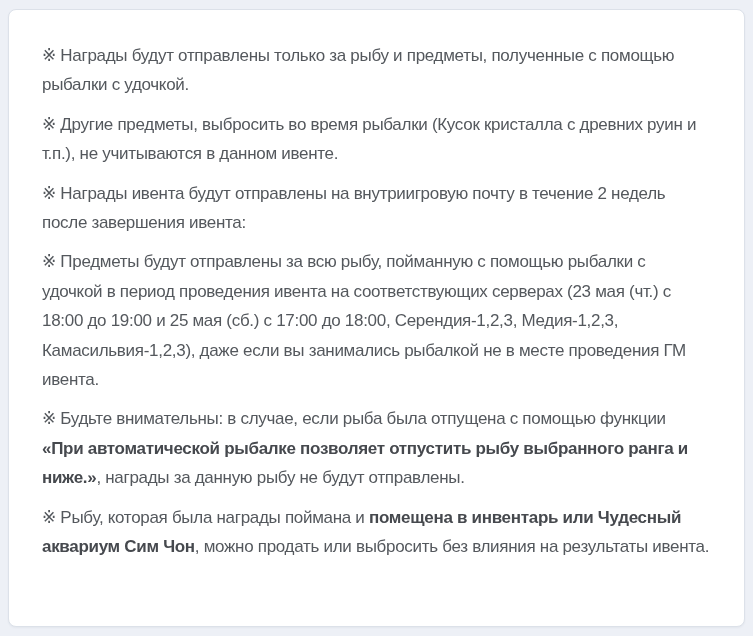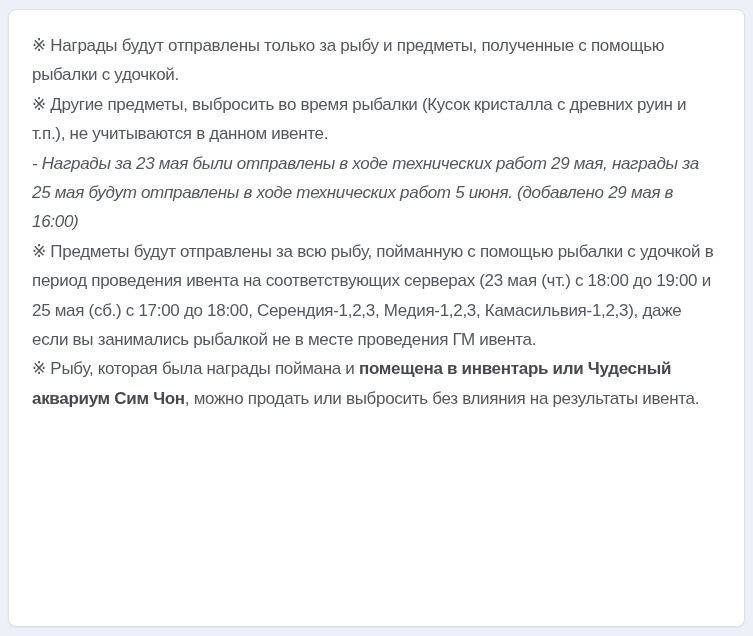--- a/index.html
+++ b/index.html
@@ -32,35 +32,36 @@
     padding:21px 24px 20px 23px;
     overflow:hidden;
   }
   .notes{
     color:var(--text);
     font-size:17px;
     line-height:29.4px;
     letter-spacing:-0.3px;
   }
   .notes p{
-    margin:0;
+    margin:10px;
     padding:0;
   }
   .notes p.italic{
     font-style:italic;
   }
   .notes span.bold{
     font-weight:bold;
     color:var(--bold-text);
   }
 </style>
 </head>
 <body>
 
 <div class="card">
   <div class="notes">
       <p class=""><span>※ Награды будут отправлены только за рыбу и предметы, полученные с помощью рыбалки с удочкой.</span></p>
       <p class=""><span>※ Другие предметы, выбросить во время рыбалки (Кусок кристалла с древних руин и т.п.), не учитываются в данном ивенте.</span></p>
-      <p class="italic"><span>- Награды за 23 мая были отправлены в ходе технических работ 29 мая, награды за 25 мая будут отправлены в ходе технических работ 5 июня. (добавлено 29 мая в 16:00)</span></p>
+      <p class=""><span>※ Награды ивента будут отправлены на внутриигровую почту в течение 2 недель после завершения ивента:</span></p>
       <p class=""><span>※ Предметы будут отправлены за всю рыбу, пойманную с помощью рыбалки с удочкой в период проведения ивента на соответствующих серверах (23 мая (чт.) с 18:00 до 19:00 и 25 мая (сб.) с 17:00 до 18:00, Серендия-1,2,3, Медия-1,2,3, Камасильвия-1,2,3), даже если вы занимались рыбалкой не в месте проведения ГМ ивента.</span></p>
+      <p class=""><span>※ Будьте внимательны: в случае, если рыба была отпущена с помощью функции </span><span class="bold">«При автоматической рыбалке позволяет отпустить рыбу выбранного ранга и ниже.»</span><span>, награды за данную рыбу не будут отправлены.</span></p>
       <p class=""><span>※ Рыбу, которая была награды поймана и </span><span class="bold">помещена в инвентарь или Чудесный аквариум Сим Чон</span><span>, можно продать или выбросить без влияния на результаты ивента.</span></p>
     </div>
 </div>
 
 </body></html>

